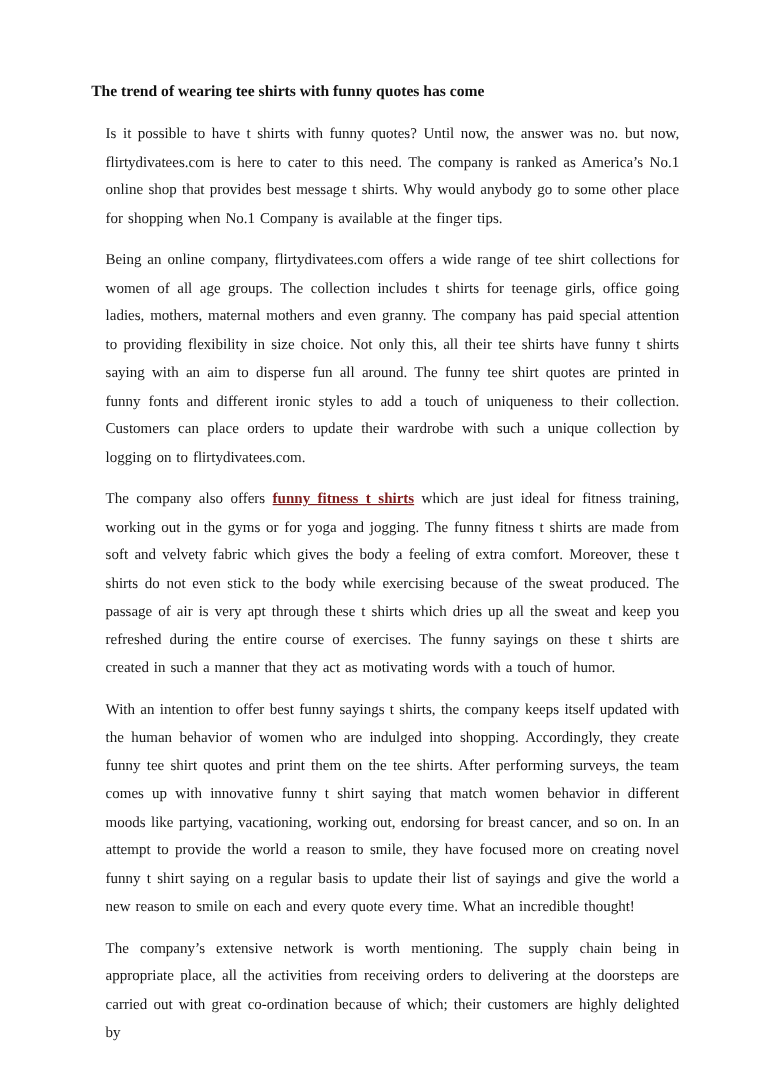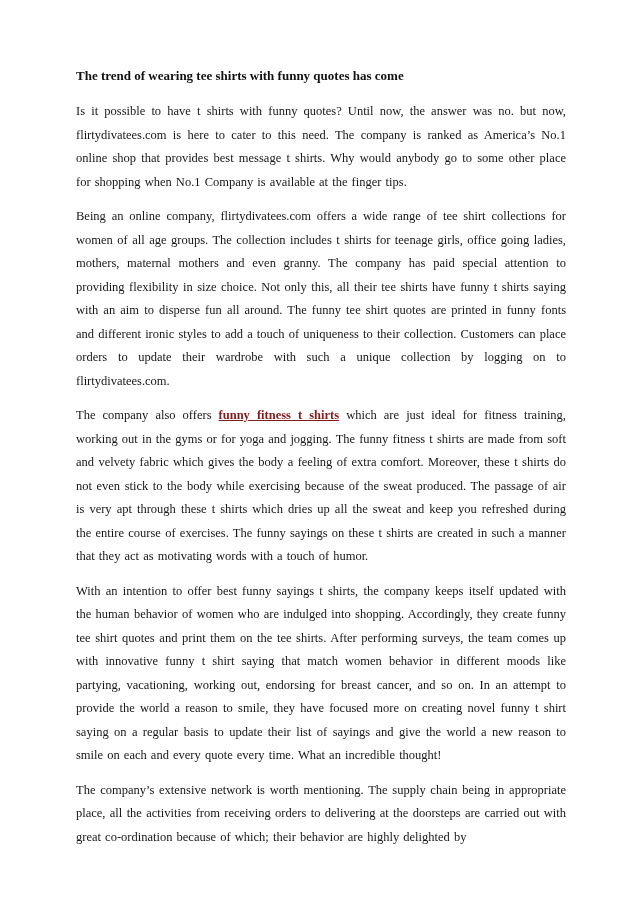--- a/index.html
+++ b/index.html
@@ -25,21 +25,21 @@
     font-size: 13px;
     font-weight: bold;
     line-height: 23px;
     margin: 0 0 13px 0;
     color: #111111;
   }
   .body-par {
     font-size: 12.5px;
     line-height: 23.5px;
     text-align: justify;
-    margin: 0 0 11px 0;
+    margin: 0 0 11px 12px;
     word-spacing: 1px;
   }
   .inline-link {
     color: #7f1d1d;
     font-weight: bold;
     text-decoration: underline;
     cursor: pointer;
   }
 </style>
 </head>
@@ -50,15 +50,15 @@
   <h1 class="doc-title">The trend of wearing tee shirts with funny quotes has come</h1>
 
   <p class="body-par">Is it possible to have t shirts with funny quotes? Until now, the answer was no. but now, flirtydivatees.com is here to cater to this need. The company is ranked as America’s No.1 online shop that provides best message t shirts. Why would anybody go to some other place for shopping when No.1 Company is available at the finger tips.</p>
 
   <p class="body-par">Being an online company, flirtydivatees.com offers a wide range of tee shirt collections for women of all age groups. The collection includes t shirts for teenage girls, office going ladies, mothers, maternal mothers and even granny. The company has paid special attention to providing flexibility in size choice. Not only this, all their tee shirts have funny t shirts saying with an aim to disperse fun all around. The funny tee shirt quotes are printed in funny fonts and different ironic styles to add a touch of uniqueness to their collection. Customers can place orders to update their wardrobe with such a unique collection by logging on to flirtydivatees.com.</p>
 
   <p class="body-par"><span>The company also offers </span><a class="inline-link">funny fitness t shirts</a><span> which are just ideal for fitness training, working out in the gyms or for yoga and jogging. The funny fitness t shirts are made from soft and velvety fabric which gives the body a feeling of extra comfort. Moreover, these t shirts do not even stick to the body while exercising because of the sweat produced. The passage of air is very apt through these t shirts which dries up all the sweat and keep you refreshed during the entire course of exercises. The funny sayings on these t shirts are created in such a manner that they act as motivating words with a touch of humor.</span></p>
 
   <p class="body-par">With an intention to offer best funny sayings t shirts, the company keeps itself updated with the human behavior of women who are indulged into shopping. Accordingly, they create funny tee shirt quotes and print them on the tee shirts. After performing surveys, the team comes up with innovative funny t shirt saying that match women behavior in different moods like partying, vacationing, working out, endorsing for breast cancer, and so on. In an attempt to provide the world a reason to smile, they have focused more on creating novel funny t shirt saying on a regular basis to update their list of sayings and give the world a new reason to smile on each and every quote every time. What an incredible thought!</p>
 
-  <p class="body-par">The company’s extensive network is worth mentioning. The supply chain being in appropriate place, all the activities from receiving orders to delivering at the doorsteps are carried out with great co-ordination because of which; their behavior are highly delighted by</p>
+  <p class="body-par">The company’s extensive network is worth mentioning. The supply chain being in appropriate place, all the activities from receiving orders to delivering at the doorsteps are carried out with great co-ordination because of which; their customers are highly delighted by</p>
 
 </div>
 
 </body></html>

